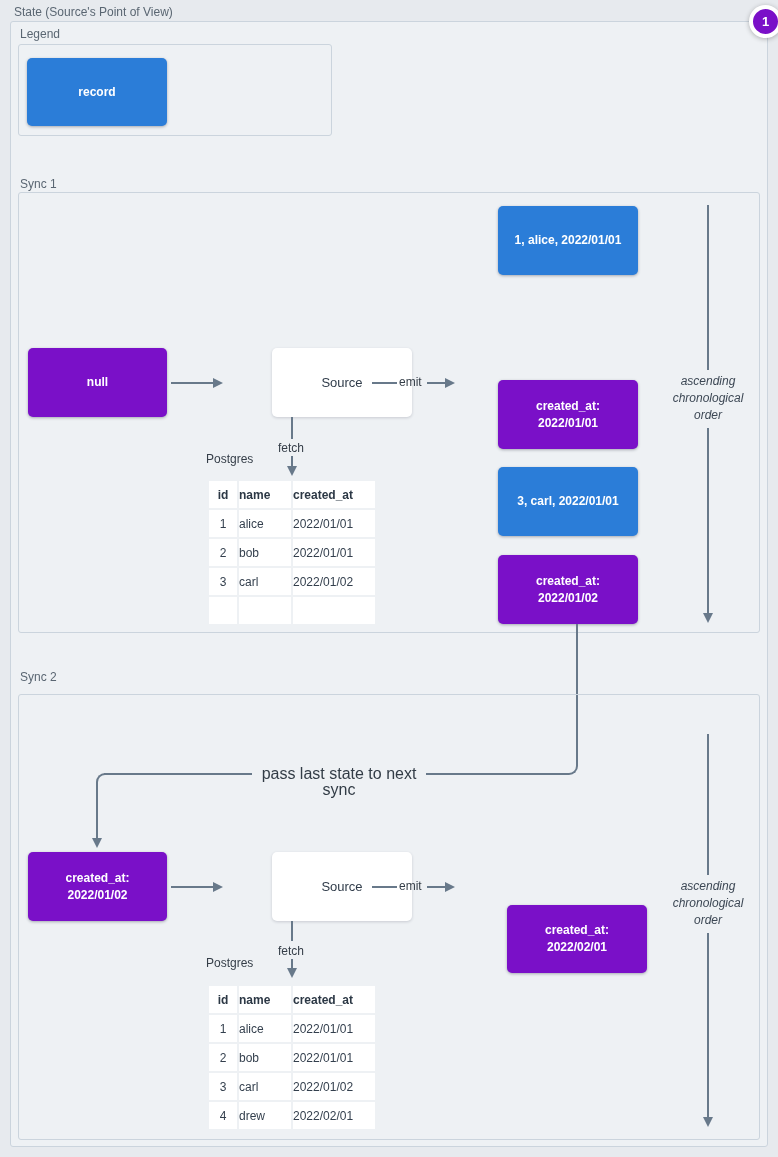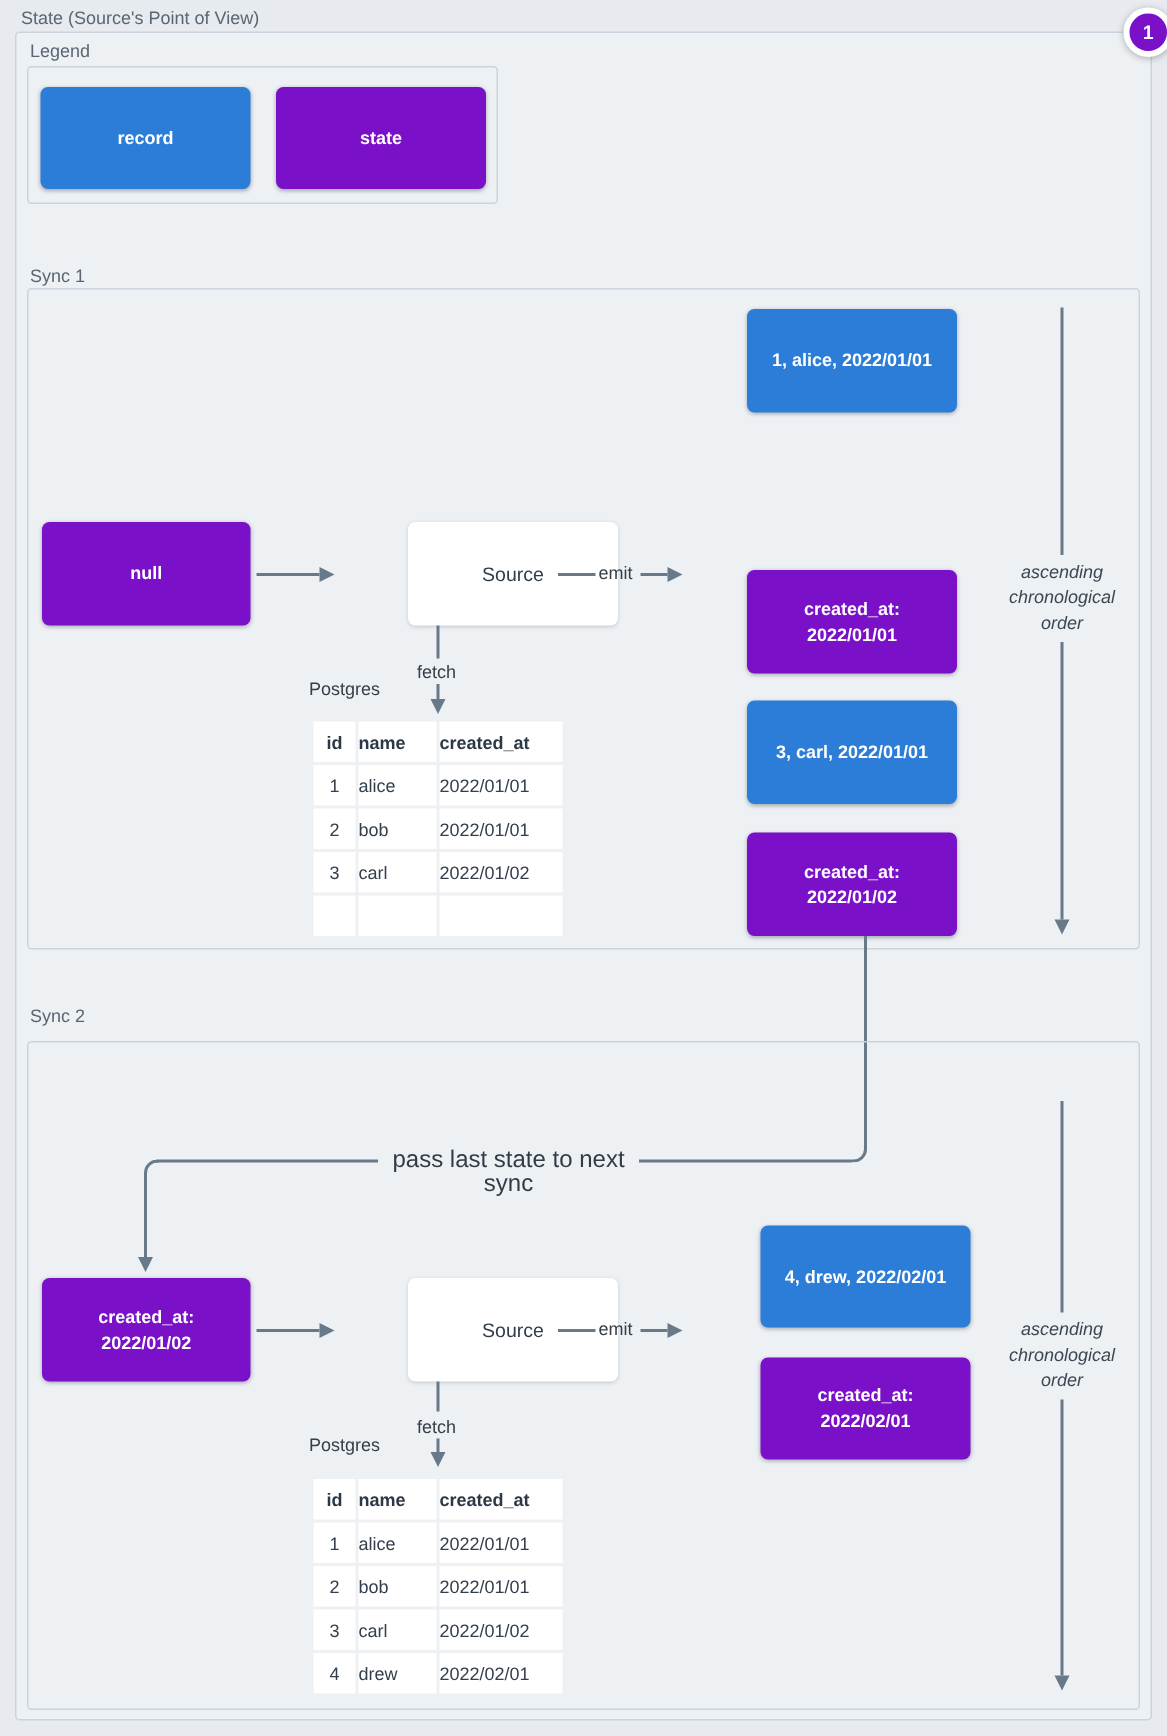--- a/index.html
+++ b/index.html
@@ -44,23 +44,20 @@
 
   <div class="flabel" style="left:14px;top:5px;">State (Source's Point of View)</div>
   <div class="fieldset outer-box" style="left:10px;top:21px;width:758px;height:1126px;"></div>
   <div class="badge">1</div>
 
   <div class="flabel" style="left:20px;top:27px;">Legend</div>
   <div class="fieldset" style="left:18px;top:44px;width:314px;height:92px;"></div>
   <div class="box record" style="left:27px;top:58px;width:140px;height:68px;">
     <span>record</span>
   </div>
-  <div class="box state" style="left:184px;top:58px;width:140px;height:68px;">
-    <span>state</span>
-  </div>
 
   <div class="flabel" style="left:20px;top:177px;">Sync 1</div>
   <div class="fieldset" style="left:18px;top:192px;width:742px;height:441px;"></div>
 
   <div class="box state" style="left:28px;top:348px;width:139px;height:69px;">
     <span>null</span>
   </div>
   <div class="hline harrow" style="left:171px;top:382px;width:42px;"></div>
   <div class="box plain" style="left:228px;top:348px;width:140px;height:69px;">
     <span>Source</span>
@@ -183,23 +180,20 @@
         <td class="c-cr">2022/01/02</td>
       </tr>
       <tr>
         <td class="c-id">4</td>
         <td class="c-nm">drew</td>
         <td class="c-cr">2022/02/01</td>
       </tr>
     </tbody>
   </table>
 
-  <div class="box record" style="left:507px;top:817px;width:140px;height:68px;">
-    <span>4, drew, 2022/02/01</span>
-  </div>
   <div class="box state" style="left:507px;top:905px;width:140px;height:68px;">
     <span>created_at:</span>
     <span>2022/02/01</span>
   </div>
 
   <div class="vline" style="left:707px;top:734px;height:141px;"></div>
   <div class="order-note" style="left:648px;top:878px;">
     <div>ascending</div>
     <div>chronological</div>
     <div>order</div>

